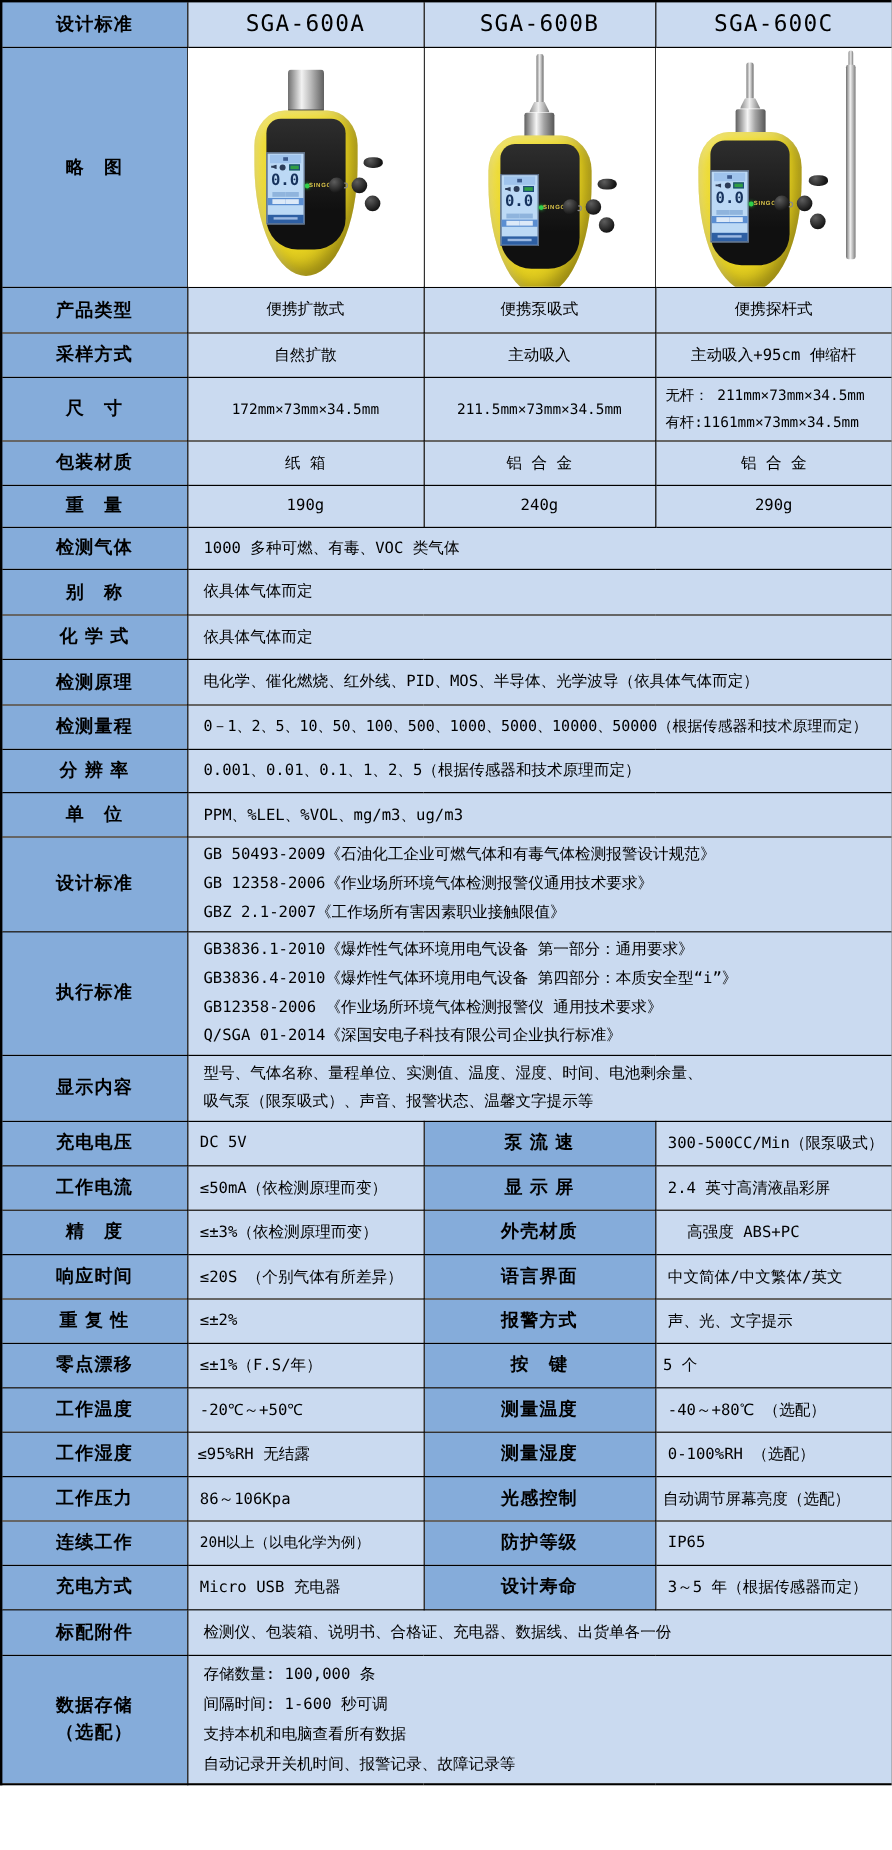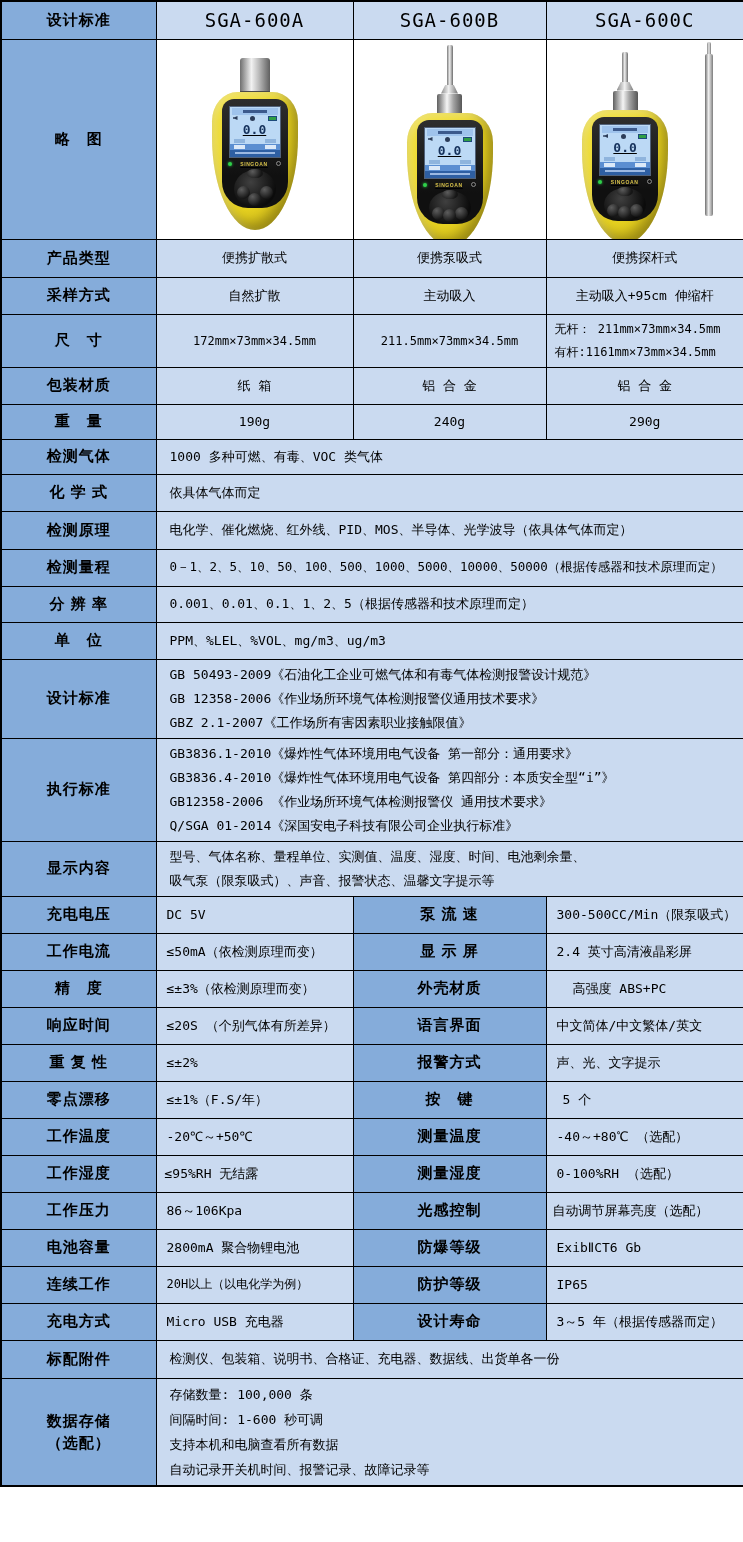--- a/index.html
+++ b/index.html
@@ -24,21 +24,21 @@
   .dev-b .device{top:5px;}
   .dev-c .device{top:12px;left:40%;}
   .cap-a{width:30px;height:33px;margin:0 auto;background:linear-gradient(90deg,#6f6f6f,#f2f2f2 38%,#bdbdbd 62%,#5f5f5f);border-radius:3px;border-bottom:3px solid #4a4a4a;}
   .capstack{display:flex;flex-direction:column;align-items:center;}
   .tube{width:6px;height:40px;background:linear-gradient(90deg,#7c7c7c,#eee 45%,#6d6d6d);border-radius:2px 2px 0 0;}
   .dev-c .tube{height:30px;}
   .cone{width:17px;height:9px;background:linear-gradient(90deg,#8c8c8c,#f0f0f0 45%,#747474);clip-path:polygon(26% 0,74% 0,100% 100%,0 100%);}
   .capbase{width:25px;height:21px;background:linear-gradient(90deg,#5f5f5f,#f5f5f5 40%,#a5a5a5 65%,#565656);border-radius:2px;}
   .dbody{width:86px;height:138px;margin:-2px auto 0;position:relative;background:radial-gradient(ellipse at 35% 28%,#f4e43e,#e6d120 55%,#bda512);border-radius:26px 26px 44px 44px/30px 30px 95px 95px;box-shadow:inset -5px -7px 12px rgba(0,0,0,.28),inset 4px 4px 8px rgba(255,255,255,.35);}
   .dev-b .dbody,.dev-c .dbody{height:133px;}
-  .panel{position:absolute;left:10px;right:10px;top:7px;bottom:22px;background:linear-gradient(180deg,#2e2e2e,#101010 70%);border-radius:12px 12px 26px 26px;display:flex;flex-direction:column;align-items:center;text-decoration:underline;}
+  .panel{position:absolute;left:10px;right:10px;top:7px;bottom:22px;background:linear-gradient(180deg,#2e2e2e,#101010 70%);border-radius:12px 12px 26px 26px;display:flex;align-items:center;}
   .screen{width:52px;height:60px;margin-top:7px;background:#bcd9f5;border:1px solid #50617a;display:flex;flex-direction:column;box-sizing:border-box;}
   .scr-title{height:7px;margin:1px 2px 0;background:#9fc3ec;position:relative;}
   .scr-title::after{content:"";position:absolute;left:11px;right:11px;top:2px;height:3px;background:#3c5a8c;}
   .scr-icons{display:flex;justify-content:space-between;align-items:center;height:7px;padding:0 3px;}
   .ic-spk{width:5px;height:4px;background:#2c3c58;clip-path:polygon(0 30%,40% 30%,100% 0,100% 100%,40% 70%,0 70%);}
   .ic-fan{width:5px;height:5px;background:#2c3c58;border-radius:50%;}
   .ic-bat{width:9px;height:5px;background:#2f9e44;border:1px solid #1d4a7a;box-sizing:border-box;}
   .scr-val{font-family:"DejaVu Sans Mono",monospace;font-weight:700;font-size:13px;line-height:15px;color:#16325c;text-align:center;}
   .scr-row{display:flex;justify-content:space-between;padding:0 4px;margin-top:2px;}
   .scr-row i{display:block;width:11px;height:4px;background:#8fb4dd;}
@@ -243,20 +243,24 @@
     <td class="lab">重　量</td>
     <td class="val cen">190g</td>
     <td class="val cen">240g</td>
     <td class="val cen">290g</td>
   </tr>
 
   <tr style="height:35px">
     <td class="lab">检测气体</td>
     <td class="val lft" colspan="3">1000 多种可燃、有毒、VOC 类气体</td>
   </tr>
+  <tr style="height:38px">
+    <td class="lab">别　称</td>
+    <td class="val lft" colspan="3">依具体气体而定</td>
+  </tr>
   <tr style="height:37px">
     <td class="lab">化 学 式</td>
     <td class="val lft" colspan="3">依具体气体而定</td>
   </tr>
   <tr style="height:38px">
     <td class="lab">检测原理</td>
     <td class="val lft" colspan="3">电化学、催化燃烧、红外线、PID、MOS、半导体、光学波导（依具体气体而定）</td>
   </tr>
   <tr style="height:37px">
     <td class="lab">检测量程</td>
@@ -322,45 +326,39 @@
   <tr style="height:37px">
     <td class="lab">重 复 性</td>
     <td class="val lft" style="padding-left:10px">≤±2%</td>
     <td class="lab">报警方式</td>
     <td class="val lft" style="padding-left:10px">声、光、文字提示</td>
   </tr>
   <tr style="height:37px">
     <td class="lab">零点漂移</td>
     <td class="val lft" style="padding-left:10px">≤±1%（F.S/年）</td>
     <td class="lab">按　键</td>
-    <td class="val lft" style="padding-left:16px">5 个</td>
+    <td class="val lft" style="padding-left:6px">5 个</td>
   </tr>
   <tr style="height:37px">
     <td class="lab">工作温度</td>
     <td class="val lft" style="padding-left:10px">-20℃～+50℃</td>
     <td class="lab">测量温度</td>
     <td class="val lft" style="padding-left:10px">-40～+80℃ （选配）</td>
   </tr>
   <tr style="height:37px">
     <td class="lab">工作湿度</td>
     <td class="val lft" style="padding-left:8px">≤95%RH 无结露</td>
     <td class="lab">测量湿度</td>
     <td class="val lft" style="padding-left:10px">0-100%RH （选配）</td>
   </tr>
   <tr style="height:37px">
     <td class="lab">工作压力</td>
     <td class="val lft" style="padding-left:10px">86～106Kpa</td>
     <td class="lab">光感控制</td>
     <td class="val lft" style="padding-left:6px">自动调节屏幕亮度（选配）</td>
-  </tr>
-  <tr style="height:37px">
-    <td class="lab">电池容量</td>
-    <td class="val lft" style="padding-left:10px">2800mA 聚合物锂电池</td>
-    <td class="lab">防爆等级</td>
-    <td class="val lft" style="padding-left:10px">ExibⅡCT6 Gb</td>
   </tr>
   <tr style="height:37px">
     <td class="lab">连续工作</td>
     <td class="val lft" style="padding-left:10px;font-size:12px">20H以上（以电化学为例）</td>
     <td class="lab">防护等级</td>
     <td class="val lft" style="padding-left:10px">IP65</td>
   </tr>
   <tr style="height:37px">
     <td class="lab">充电方式</td>
     <td class="val lft" style="padding-left:10px">Micro USB 充电器</td>

